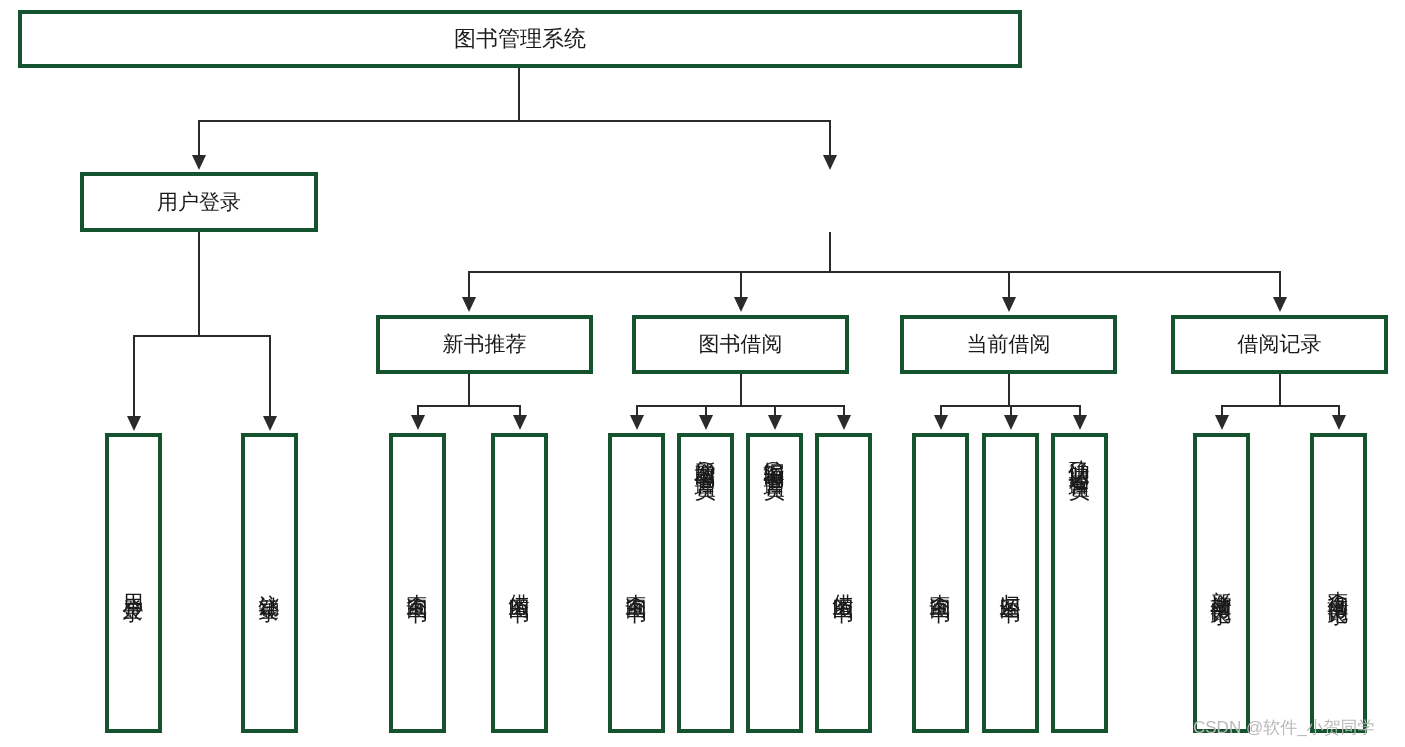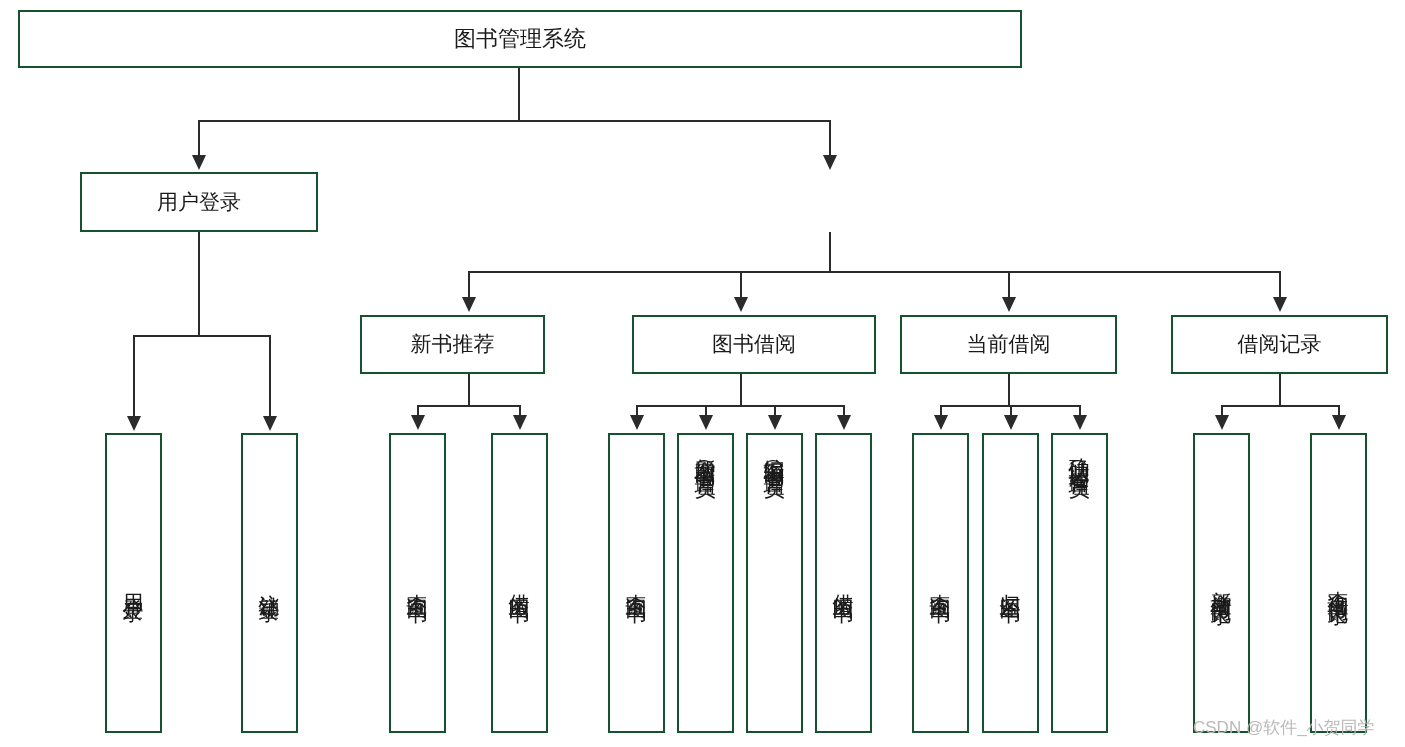--- a/index.html
+++ b/index.html
@@ -16,21 +16,21 @@
     width: 1405px;
     height: 747px;
     background: #ffffff;
     overflow: hidden;
   }
   
   .node {
     position: absolute;
     box-sizing: border-box;
     background: #ffffff;
-    border: 2px solid #14532d;
+    border: 4px solid #14532d;
     display: flex;
     align-items: center;
     justify-content: center;
     color: #1a1a1a;
   }
   .node .label {
     display: block;
     text-align: center;
     line-height: 1.15;
     white-space: nowrap;
@@ -120,24 +120,24 @@
   <div class="hline" style="left:468px; top:271px; width:811px;"></div>
   <div class="vline" style="left:468px; top:271px; height:28px;"></div>
   <div class="arrow" style="left:462px; top:297px;"></div>
   <div class="vline" style="left:740px; top:271px; height:28px;"></div>
   <div class="arrow" style="left:734px; top:297px;"></div>
   <div class="vline" style="left:1008px; top:271px; height:28px;"></div>
   <div class="arrow" style="left:1002px; top:297px;"></div>
   <div class="vline" style="left:1279px; top:271px; height:28px;"></div>
   <div class="arrow" style="left:1273px; top:297px;"></div>
 
-  <div class="node horiz" style="left:360px; top:315px; width:185px; height:59px;">
+  <div class="node horiz" style="left:376px; top:315px; width:217px; height:59px;">
     <span class="label">新书推荐</span>
   </div>
-  <div class="node horiz" style="left:632px; top:315px; width:244px; height:59px;">
+  <div class="node horiz" style="left:632px; top:315px; width:217px; height:59px;">
     <span class="label">图书借阅</span>
   </div>
   <div class="node horiz" style="left:1171px; top:315px; width:217px; height:59px;">
     <span class="label">借阅记录</span>
   </div>
   <div class="node horiz" style="left:900px; top:315px; width:217px; height:59px;">
     <span class="label">当前借阅</span>
   </div>
 
   <div class="vline" style="left:468px; top:374px; height:32px;"></div>

